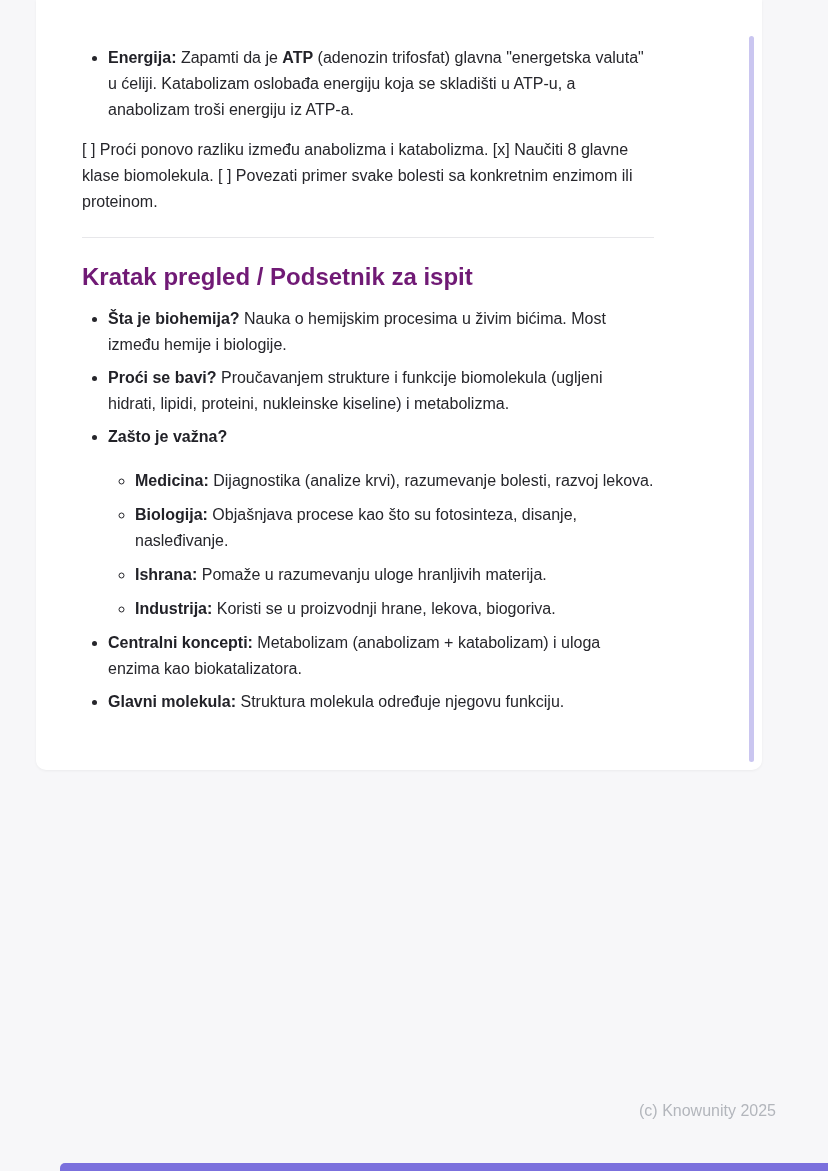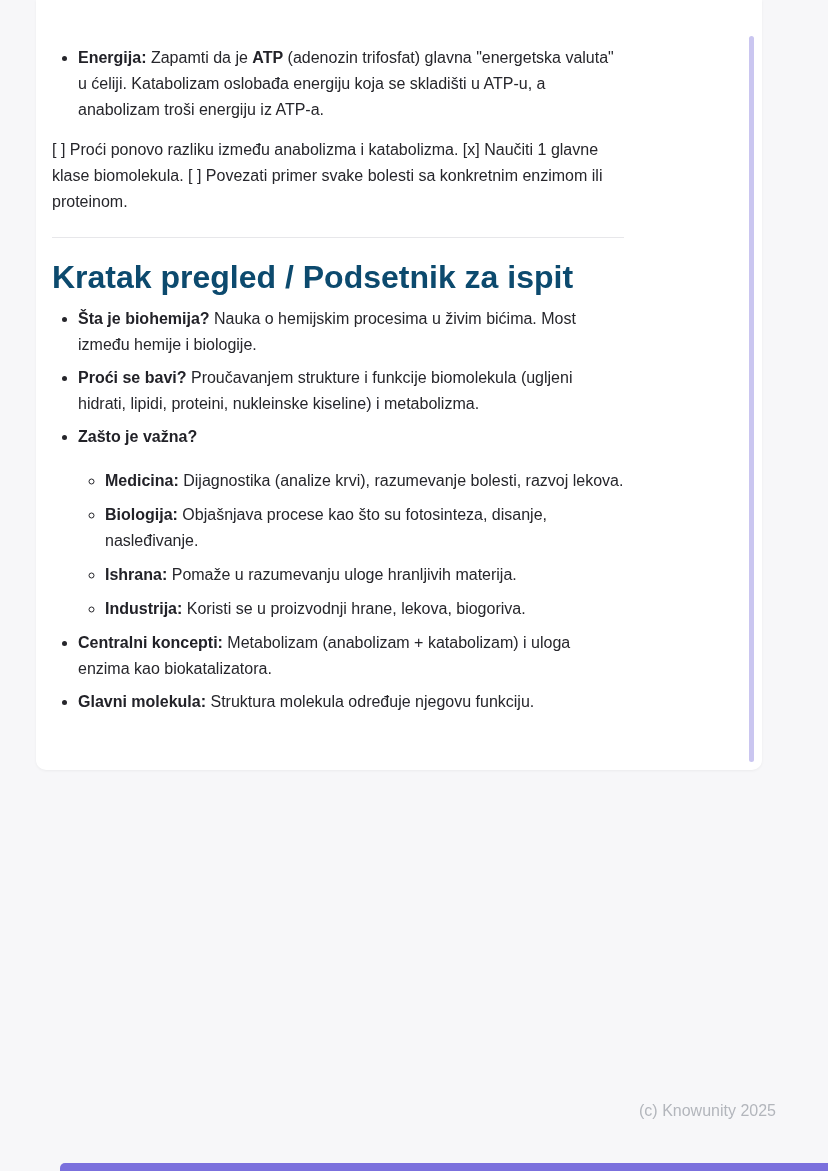--- a/index.html
+++ b/index.html
@@ -26,21 +26,21 @@
       position: absolute;
       top: 36px;
       right: 8px;
       width: 5px;
       height: 726px;
       border-radius: 3px;
       background: #cac6f0;
     }
     .content {
       position: absolute;
-      left: 16px;
+      left: 46px;
       top: 0;
       width: 572px;
       padding-top: 45px;
       font-size: 16px;
       line-height: 26px;
     }
     ul.main-list {
       list-style: disc;
       padding-left: 26px;
       margin: 0;
@@ -54,24 +54,24 @@
     ul.sub-list > li { margin-bottom: 8px; }
     strong { font-weight: 700; color: #222228; }
     .todo-paragraph { margin-top: 14px; }
     .divider {
       border: none;
       border-top: 1px solid #e7e7ea;
       margin: 22px 0 0 0;
     }
     .section-heading {
       margin: 24px 0 14px 0;
-      font-size: 32px;
+      font-size: 24px;
       line-height: 30px;
       font-weight: 700;
-      color: #0c4a6e;
+      color: #701a75;
     }
     .copyright {
       position: absolute;
       right: 52px;
       top: 1102px;
       font-size: 16px;
       color: #b3b6bc;
     }
     .bottom-bar {
       position: absolute;
@@ -91,21 +91,21 @@
 
     <ul class="main-list">
       <li>
         <strong>Energija:</strong>
         <span>Zapamti da je</span>
         <strong>ATP</strong>
         <span>(adenozin trifosfat) glavna "energetska valuta" u ćeliji. Katabolizam oslobađa energiju koja se skladišti u ATP-u, a anabolizam troši energiju iz ATP-a.</span>
       </li>
     </ul>
 
-    <p class="todo-paragraph">[ ] Proći ponovo razliku između anabolizma i katabolizma. [x] Naučiti 1 glavne klase biomolekula. [ ] Povezati primer svake bolesti sa konkretnim enzimom ili proteinom.</p>
+    <p class="todo-paragraph">[ ] Proći ponovo razliku između anabolizma i katabolizma. [x] Naučiti 8 glavne klase biomolekula. [ ] Povezati primer svake bolesti sa konkretnim enzimom ili proteinom.</p>
 
     <hr class="divider">
 
     <h2 class="section-heading">Kratak pregled / Podsetnik za ispit</h2>
 
     <ul class="main-list">
       <li>
         <strong>Šta je biohemija?</strong>
         <span>Nauka o hemijskim procesima u živim bićima. Most između hemije i biologije.</span>
       </li>

